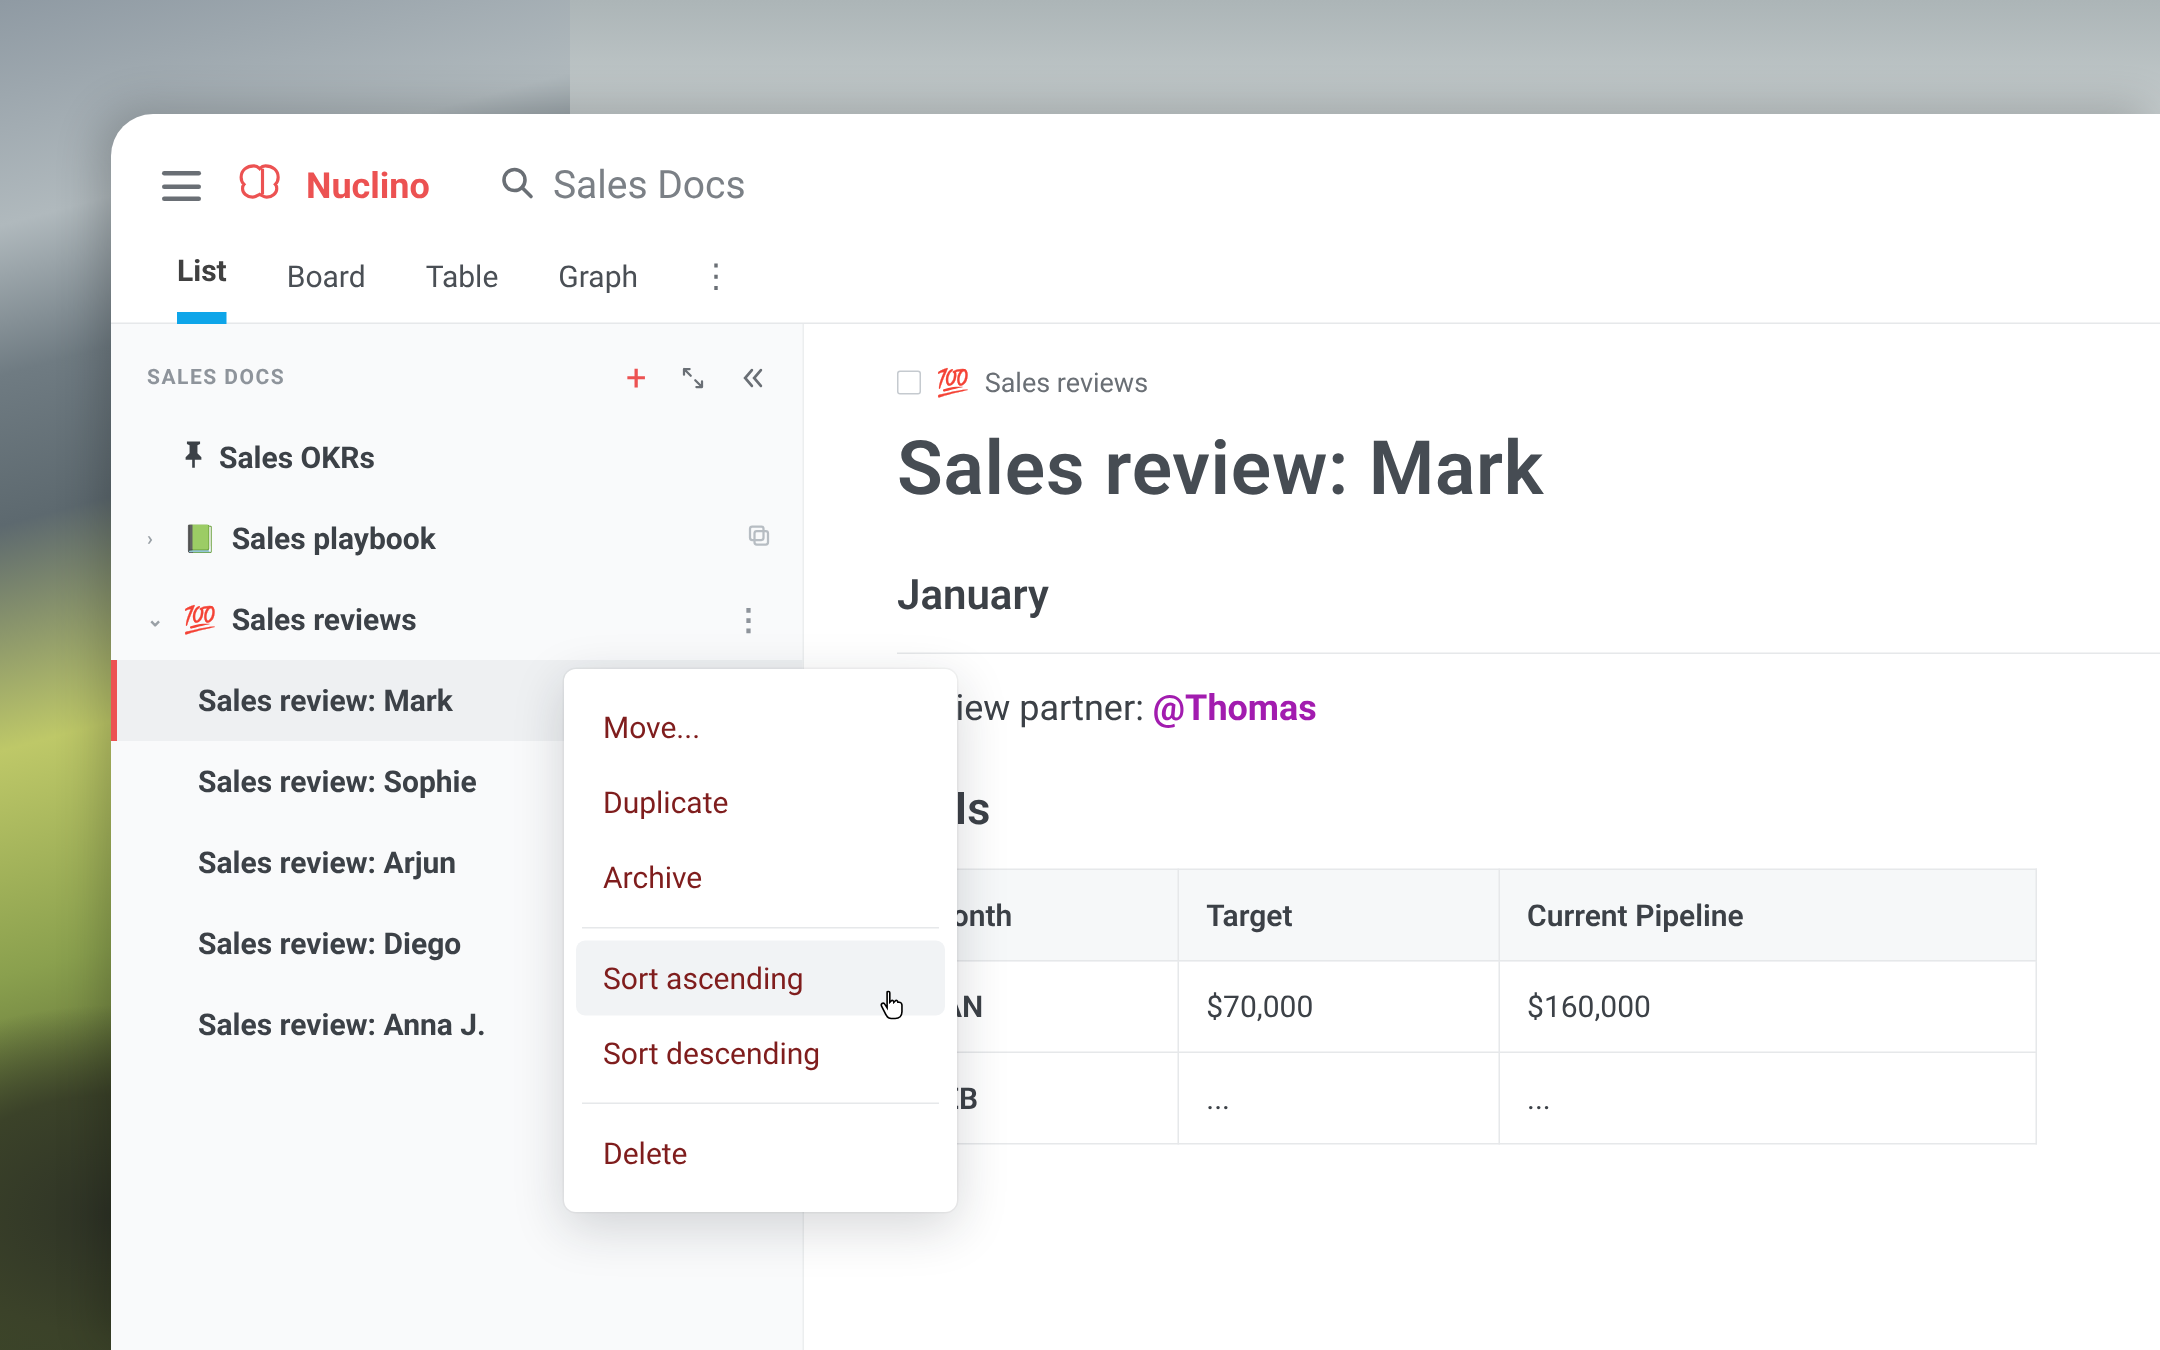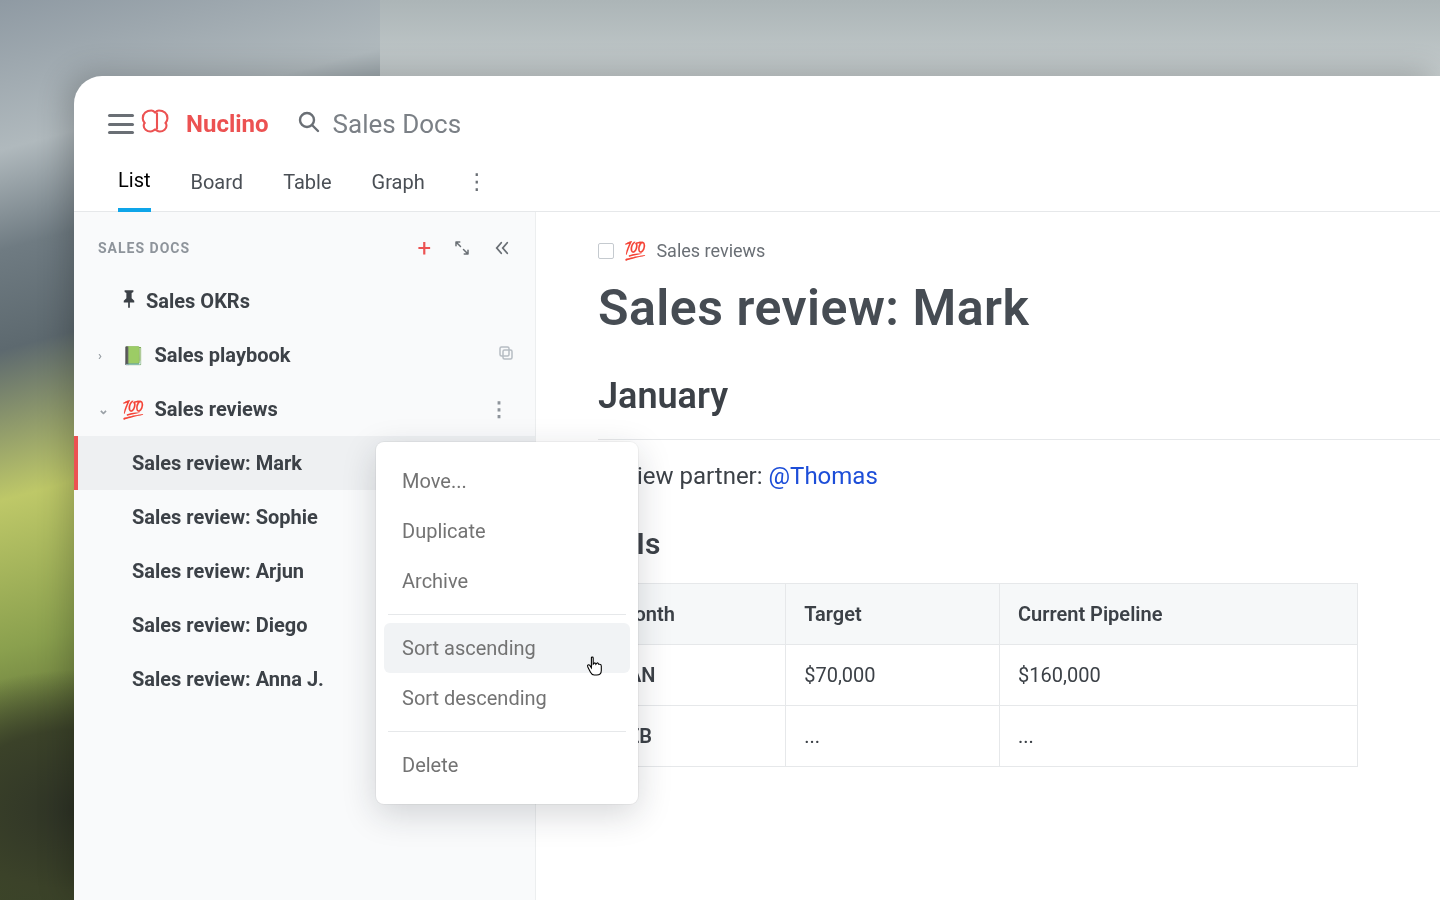--- a/index.html
+++ b/index.html
@@ -25,39 +25,39 @@
     position:absolute;
     left:74px; top:76px; right:0; bottom:0;
     background:#fff;
     border-top-left-radius:28px;
     box-shadow:-8px -4px 30px rgba(0,0,0,.2);
     overflow:hidden;
   }
 
   
   .topbar {
-    display:flex; align-items:center; gap:4px;
+    display:flex; align-items:center; gap:22px;
     padding:22px 34px 0 34px; height:74px;
   }
   .hamburger { width:26px; height:20px; display:flex; flex-direction:column; justify-content:space-between; cursor:pointer;}
   .hamburger span { height:3px; background:#6a6f75; border-radius:2px; }
   .logo { display:flex; align-items:center; gap:10px; color:#ec5252; font-weight:700; font-size:24px; cursor:pointer;}
   .brain-icon svg { width:38px; height:30px; }
   .search-wrap { display:flex; align-items:center; gap:12px; margin-left:24px;}
   .search-icon svg { width:24px; height:24px; stroke:#6a6f75; }
   .search-text { font-size:26px; color:#7b8086; }
 
   
   .viewtabs {
     display:flex; align-items:center; gap:40px;
     padding:18px 44px 0 44px; border-bottom:1px solid #e6e8ea;
     font-size:20px; color:#4a4f55;
   }
   .viewtab { padding-bottom:16px; cursor:pointer; }
-  .viewtab.active { color:#000000; border-bottom:4px solid #0ea5e9; margin-bottom:-1px; font-weight:400;}
+  .viewtab.active { color:#404040; border-bottom:8px solid #0ea5e9; margin-bottom:-1px; font-weight:700;}
   .viewtabs .more-dots { width:24px; text-align:center; cursor:pointer; color:#6a6f75; font-size:22px; padding-bottom:16px;}
 
   
   .main { display:flex; height:calc(100% - 74px - 58px); }
 
   
   .sidebar {
     width:462px; background:#f9fafb; border-right:1px solid #eceeef;
     position:relative; padding-top:8px;
   }
@@ -89,39 +89,39 @@
   .row-menu-dots { color:#8e949b; font-size:20px; padding:0 6px; cursor:pointer;}
 
   
   .ctx-menu {
     position:absolute; left:302px; top:230px;
     width:262px; background:#fff; border-radius:8px;
     box-shadow:0 10px 34px rgba(30,36,44,.18), 0 0 0 1px rgba(0,0,0,.04);
     padding:14px 8px; z-index:50;
   }
   .ctx-item {
-    padding:13px 18px; font-size:20px; color:#737373; border-radius:6px;
+    padding:13px 18px; font-size:20px; color:#7f1d1d; border-radius:6px;
     cursor:pointer; display:flex; align-items:center; justify-content:space-between;
   }
   .ctx-item.hover { background:#f1f3f5; }
   .ctx-sep { height:1px; background:#e6e8ea; margin:8px 4px; }
   .cursor-hand {
     position:absolute; right:34px; top:213px; font-size:18px; pointer-events:none;
   }
   .cursor-hand svg{ width:18px; height:22px; }
 
   
   .content { flex:1; padding:28px 0 0 62px; overflow:hidden;}
   .breadcrumb { display:flex; align-items:center; gap:10px; color:#6a6f75; font-size:18px; }
   .bc-square { width:16px; height:16px; border:1.5px solid #c5cacf; border-radius:2px; display:inline-block;}
   .page-title { font-size:50px; font-weight:600; color:#464c53; margin-top:18px; letter-spacing:.5px;}
-  .h2 { font-size:36px; font-weight:600; color:#3c4147; margin-top:38px; }
+  .h2 { font-size:28px; font-weight:600; color:#3c4147; margin-top:38px; }
   .hr { height:1px; background:#e6e8ea; margin:22px 0 22px 0; }
   .review-line { font-size:24px; color:#3c4147; }
-  .mention { color:#1d4ed8; }
+  .mention { color:#a21caf;font-weight:bold; }
   .h2b { font-size:30px; font-weight:600; color:#3c4147; margin-top:36px; }
 
   table.kpi {
     margin-top:22px; border-collapse:collapse; width:100%; max-width:760px;
     font-size:20px; color:#3c4147;
   }
   table.kpi th {
     text-align:left; font-weight:600; background:#f6f8f9;
     padding:18px 18px; border:1px solid #e6e8ea;
   }

